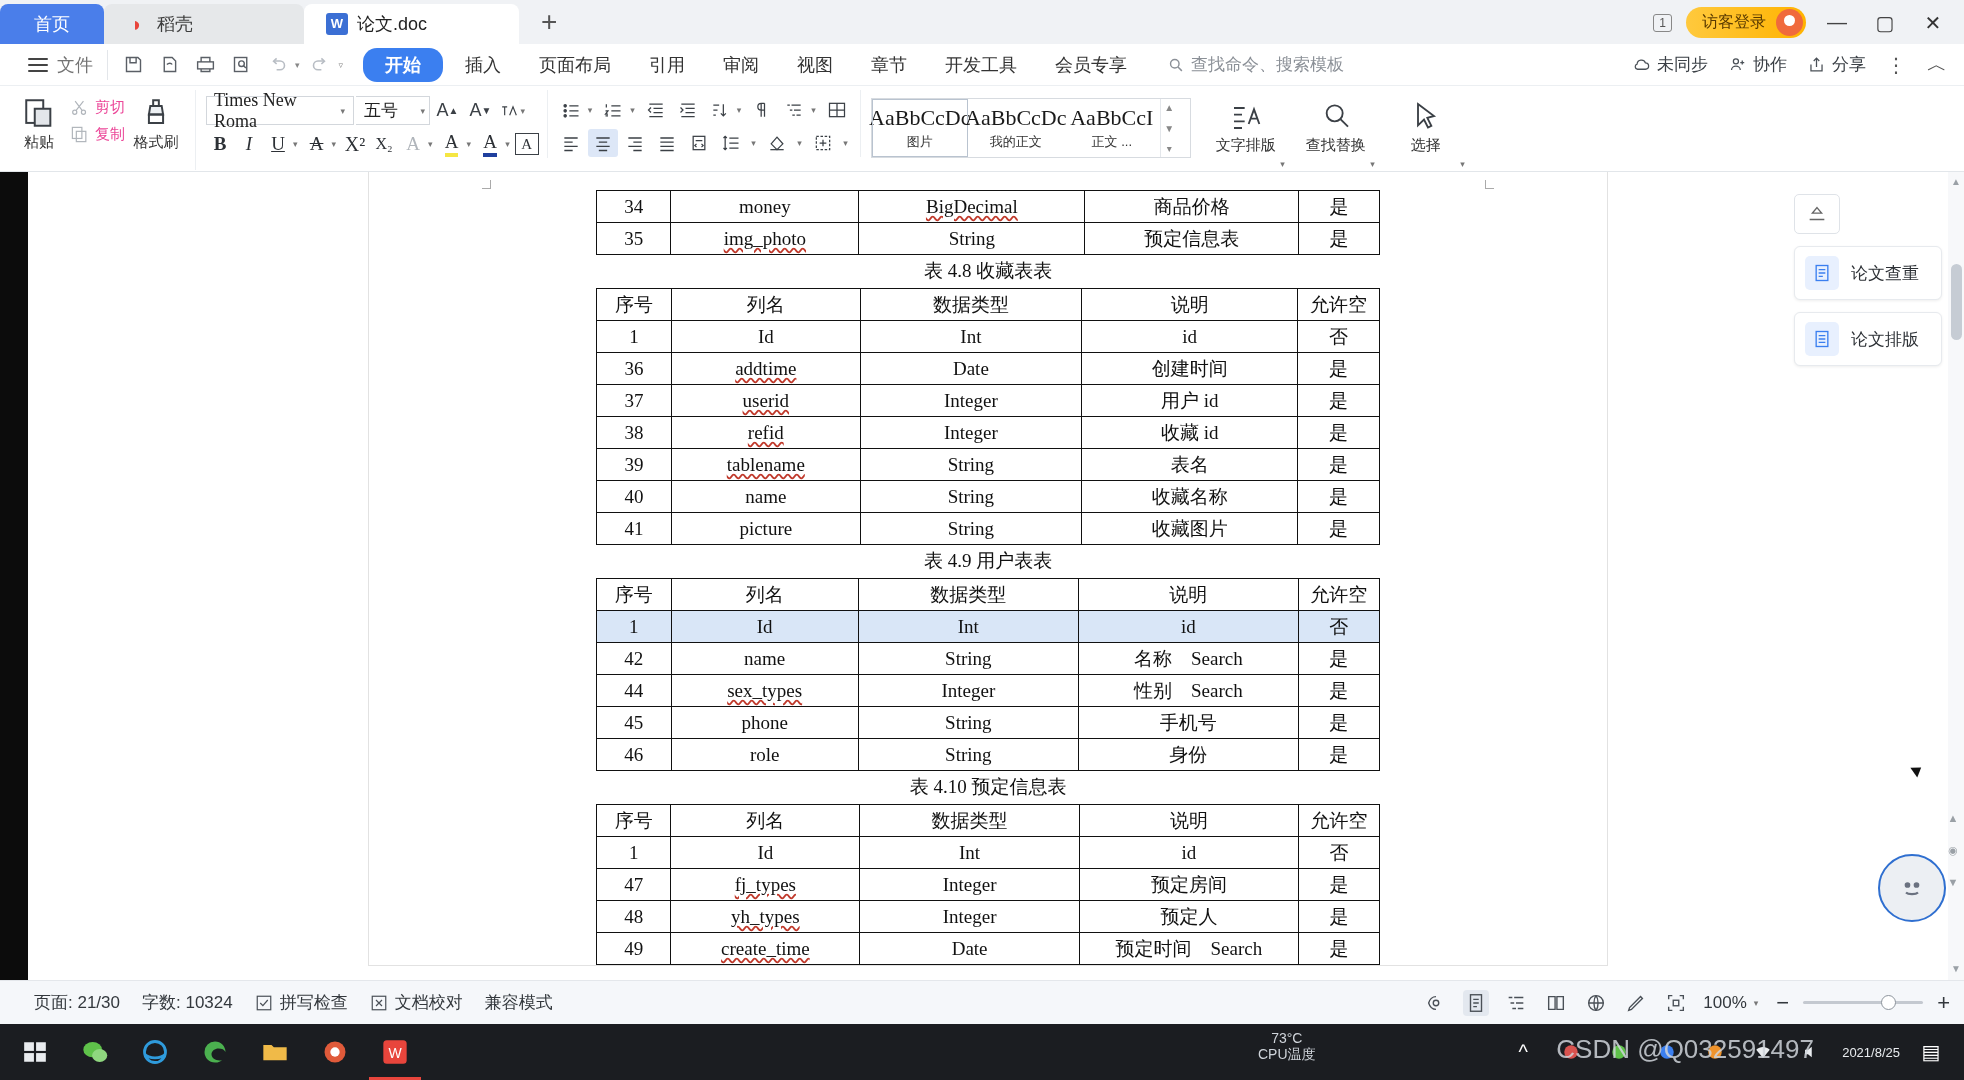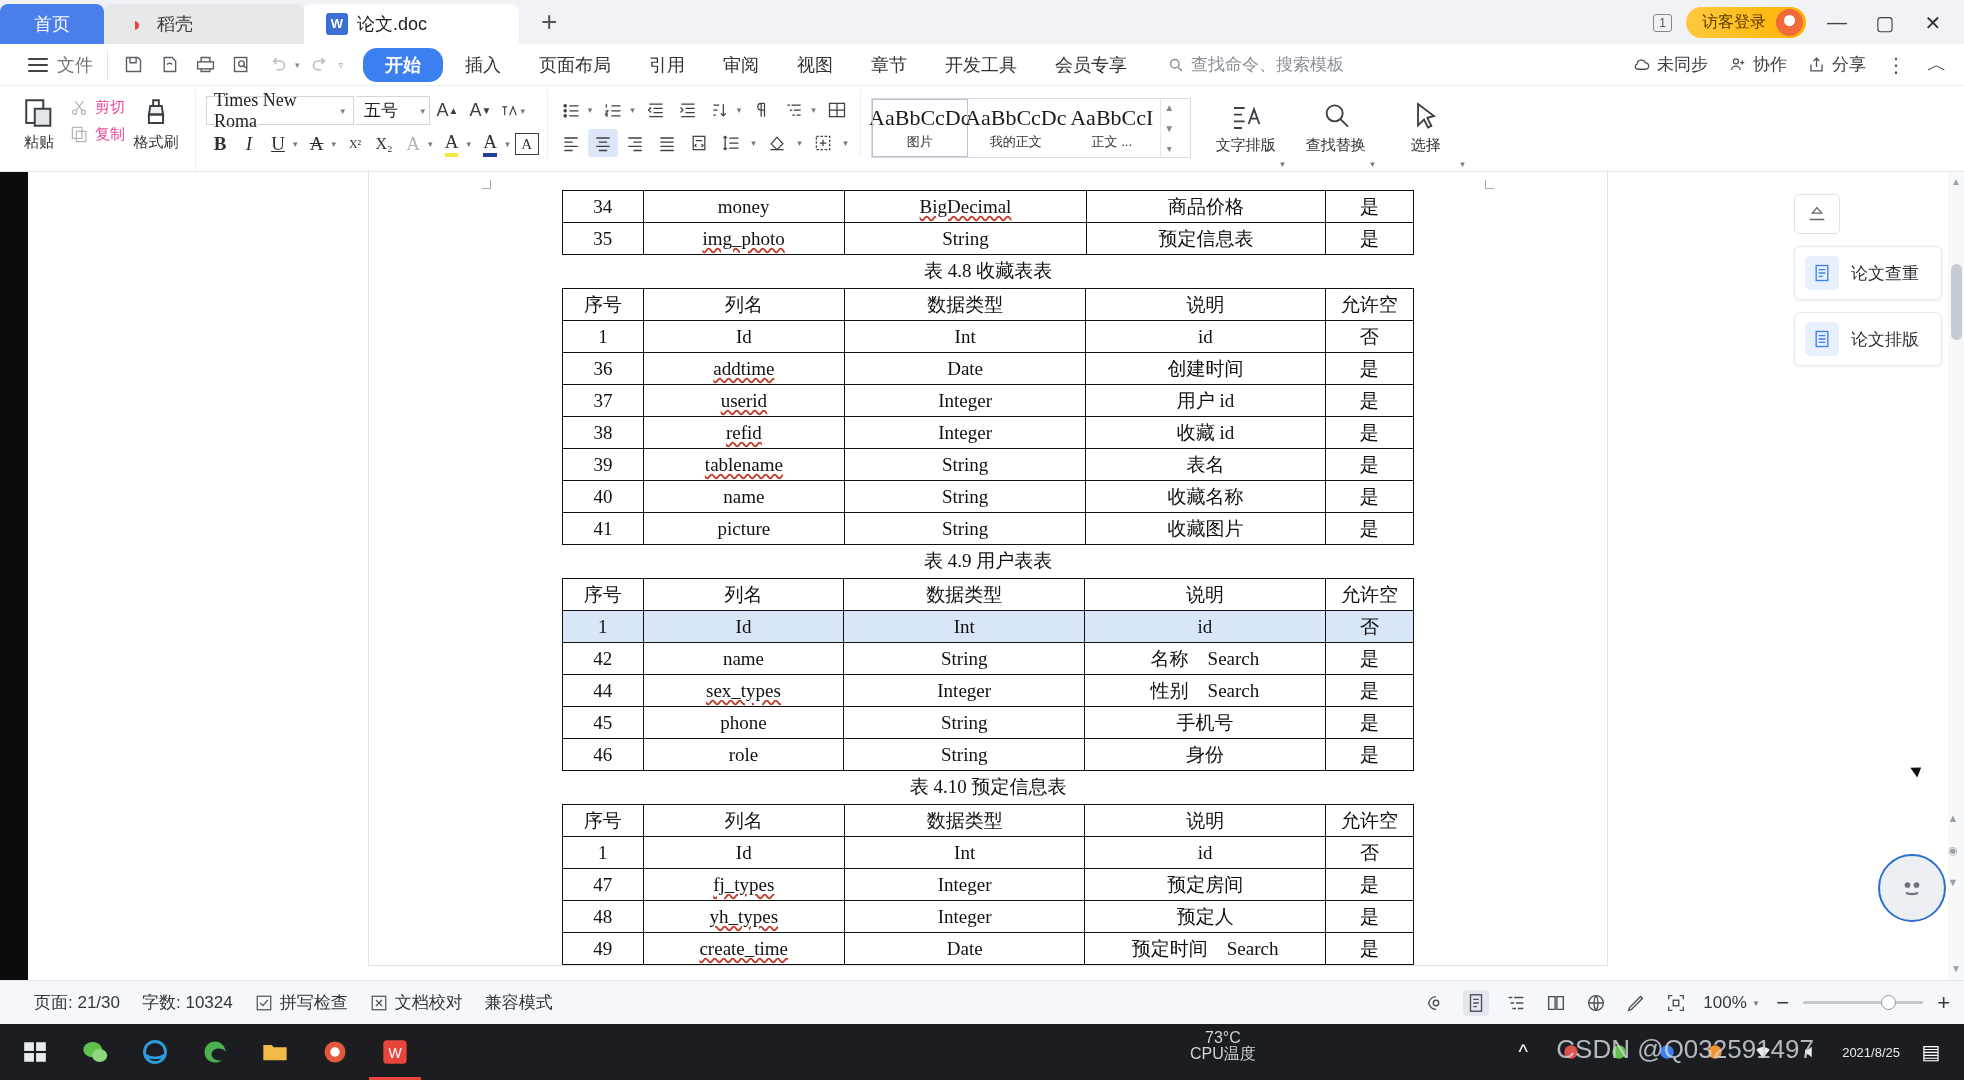--- a/index.html
+++ b/index.html
@@ -102,21 +102,21 @@
   .docarea { position:relative; height: 808px; background:#fff; overflow:hidden;}
   .leftgutter { position:absolute; left:0; top:0; width:28px; height:100%; background:#0c0c0c;}
   .canvas { position:absolute; left:28px; right:0; top:0; bottom:0; background:#fff; }
   .page {
     position:absolute; left:341px; top:-44px; width:1238px; background:#fff;
     box-shadow: 0 0 0 1px #e2e2e2;
     padding: 0;
   }
   .ruler-mark { position:absolute; width:9px; height:9px; border-right:1px solid #aaa; border-bottom:1px solid #aaa;}
 
-  table.dt { border-collapse: collapse; width: 852px; margin: 0 auto; font-family:"Liberation Serif","DejaVu Serif",serif;}
+  table.dt { border-collapse: collapse; width: 784px; margin: 0 auto; font-family:"Liberation Serif","DejaVu Serif",serif;}
   table.dt td { border:1px solid #111; text-align:center; font-size:19px; height:32px; padding:0 4px; color:#111;}
   .c1 { width: 84px; }
   .c2 { width: 208px; }
   .c3 { width: 252px; }
   .c4 { width: 252px; }
   .c5 { width: 92px; }
   .caption { text-align:center; font-family:"Liberation Serif","DejaVu Serif",serif; font-size:19px; padding: 3px 0 4px 0; color:#111;}
   .sp { text-decoration: underline; text-decoration-style: wavy; text-decoration-color:#c0392b; text-underline-offset:3px;}
   .sel-hl { background:#d9e6f7; }
   .search-note { color:#111; }
@@ -144,21 +144,21 @@
   .zknob { position:absolute; left:78px; top:-6px; width:15px; height:15px; border-radius:50%; background:#fff; border:1.5px solid #8d949c;}
   .smiley { position:absolute; right:18px; bottom:58px; width:68px; height:68px; border-radius:50%; background:#eceff3; border:2px solid #2f6fd0; display:flex; align-items:center; justify-content:center;}
 
   
   .taskbar { height:56px; background:#1b1d21; display:flex; align-items:center; padding-left:18px; gap:26px; position:relative;}
   .tb-ico { width:34px; height:34px; display:flex; align-items:center; justify-content:center; border-radius:5px; font-size:20px; color:#fff;}
   .tb-active { position:relative; }
   .tb-active::after { content:""; position:absolute; left:-9px; right:-9px; bottom:-11px; height:3px; background:#e8453c;}
   .tray { margin-left:auto; display:flex; align-items:center; gap:14px; padding-right:16px; color:#e9ecef; font-size:13px;}
   .wm { position:absolute; right:150px; top:10px; color:#cfd4da; font-size:26px; opacity:.85; font-family:"Liberation Sans",sans-serif;}
-  .temp { position:absolute; left:1190px; top:6px; color:#cfd4da; font-size:16px; text-align:center; line-height:16px;}
+  .temp { position:absolute; left:1258px; top:6px; color:#cfd4da; font-size:14px; text-align:center; line-height:16px;}
 </style>
 </head>
 <body>
 
 <div class="app">
 
   <div class="tabbar">
     <div class="tab home">
       <span>首页</span>
     </div>
@@ -335,21 +335,21 @@
             <span class="dd">▾</span>
           </div>
       </div>
       <div class="fontrow2">
         <div class="bi" style="font-weight:bold">B</div>
         <div class="bi" style="font-style:italic">I</div>
         <div class="bi" style="text-decoration:underline">U</div>
         <span class="dd">▾</span>
         <div class="bi" style="text-decoration:line-through">A</div>
         <span class="dd">▾</span>
-        <div class="bi" style="font-size:12px">X²</div>
+        <div class="bi" style="font-size:20px">X²</div>
         <div class="bi" style="font-size:16px">X₂</div>
         <div class="bi" style="color:#b0b5bb">A</div>
         <span class="dd">▾</span>
         <div class="bi">
             <span style="border-bottom:4px solid #f5e642">A</span>
           </div>
         <span class="dd">▾</span>
         <div class="bi">
             <span style="border-bottom:4px solid #1f3f9e">A</span>
           </div>

